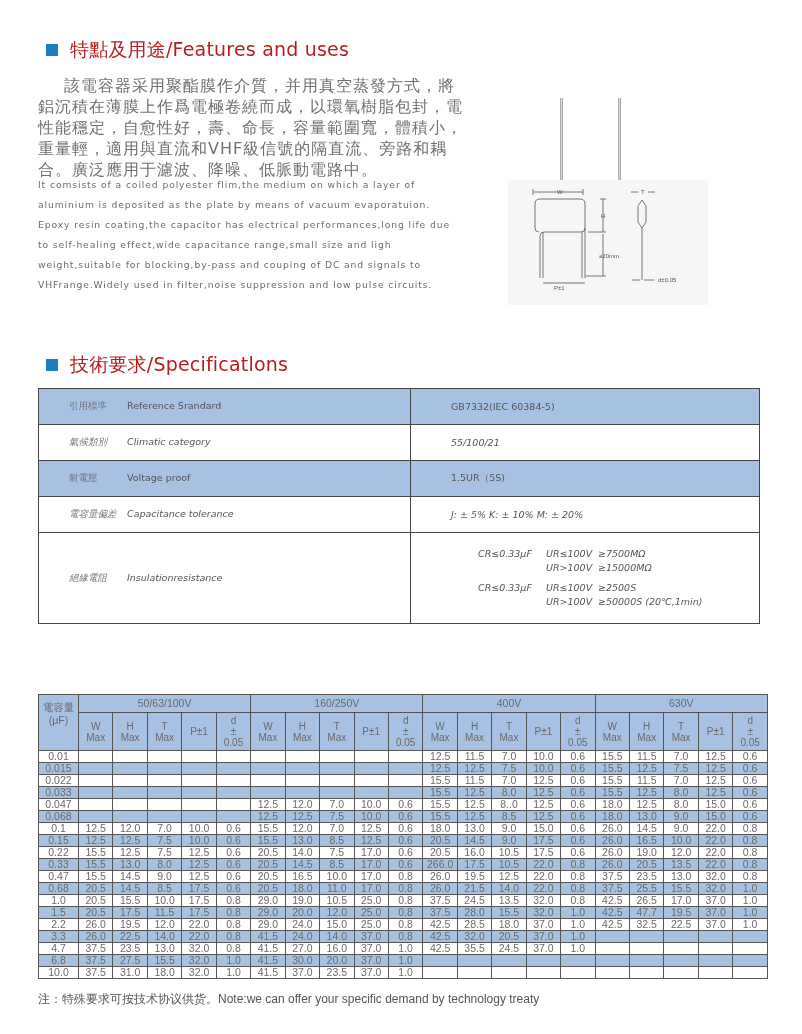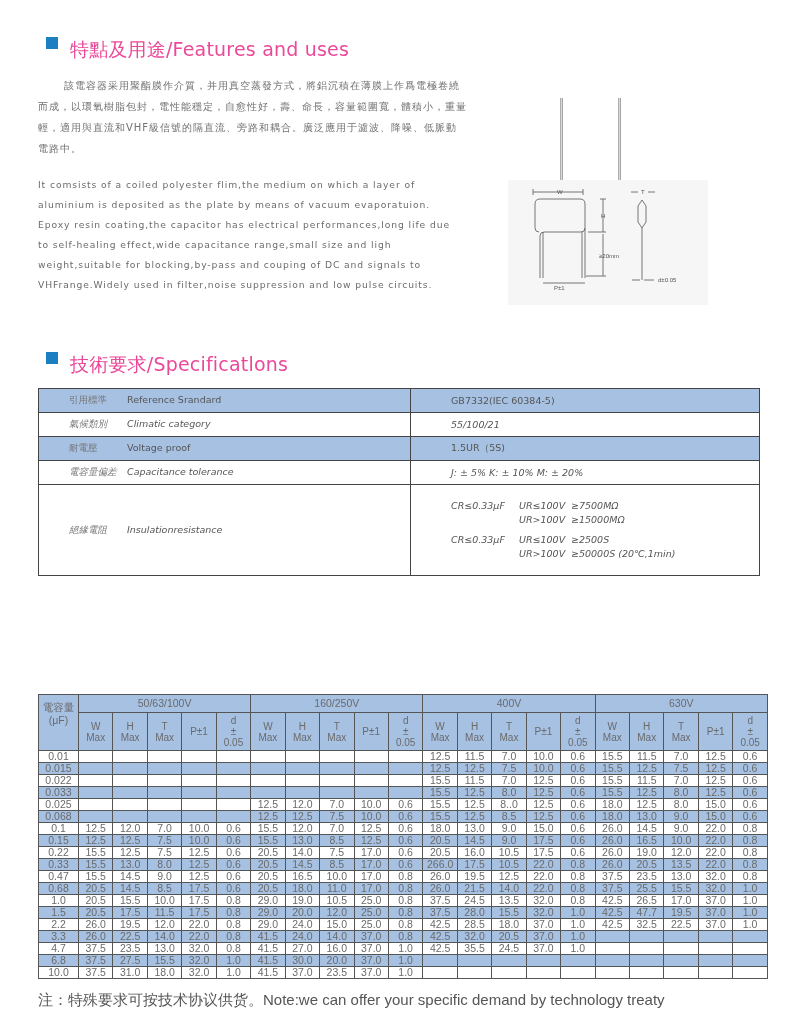--- a/index.html
+++ b/index.html
@@ -1,63 +1,63 @@
 <!DOCTYPE html>
 <html><head>
 <meta charset="utf-8">
 <style>
   * { box-sizing: border-box; margin: 0; padding: 0; }
   html, body { width: 802px; height: 1034px; background: #ffffff; overflow: hidden; }
   body { position: relative; font-family: "DejaVu Sans", "Liberation Sans", sans-serif; color: #666; }
 
-  .section-title { position: absolute; display: flex; color: #ec4899; font-size: 19px; letter-spacing: 0.2px; }
+  .section-title { position: absolute; display: flex; align-items: center; color: #b91c1c; font-size: 19px; letter-spacing: 0.2px; }
   .section-title .sq { width: 12px; height: 12px; background: #1c7fc2; margin-right: 12px; }
 
   #t1 { left: 46px; top: 37px; }
   #t2 { left: 46px; top: 352px; }
   #t3 { left: 46px; top: 656px; margin-top: 48px; }
 
-  .cn-para { position: absolute; left: 38px; top: 75px; width: 430px; font-size: 10px; line-height: 21px; color: #707070; letter-spacing: 1px; text-indent: 26px; }
+  .cn-para { position: absolute; left: 38px; top: 75px; width: 430px; font-size: 16px; line-height: 21px; color: #707070; letter-spacing: 1px; text-indent: 26px; }
   .en-para { position: absolute; left: 38px; top: 175px; width: 425px; font-size: 9.2px; line-height: 20px; color: #6c6c6c; letter-spacing: 0.9px; }
 
   
   .cap-photo { position: absolute; left: 538px; top: 24px; width: 100px; height: 140px; }
   .cap-body { position: absolute; left: 9px; top: 4px; width: 85px; height: 70px; background: linear-gradient(180deg,#e25a44 0%,#d9422d 40%,#c93622 100%); border-radius: 8px 8px 6px 6px; color: #f7d7c8; font-family: "Liberation Sans", sans-serif; text-align: center; }
   .cap-body span { display: block; font-size: 15px; line-height: 17px; }
   .cap-body .l1 { margin-top: 17px; }
   .cap-lead { position: absolute; top: 74px; width: 3px; height: 87px; background: linear-gradient(90deg,#9a9a9a,#d8d8d8,#8e8e8e); }
 
   .cap-diagram { position: absolute; left: 508px; top: 180px; width: 200px; height: 125px; background: #f6f6f6; }
 
   
   .spec-table { position: absolute; left: 38px; top: 388px; width: 722px; border-collapse: collapse; font-size: 9.5px; color: #555; }
-  .spec-table td { border: 1px solid #444; height: 24px; padding: 5px; }
+  .spec-table td { border: 1px solid #444; height: 24px; padding: 11px; }
   .spec-table tr.blue td { background: #a7c1e3; }
   .spec-table tr.white td { background: #fff; font-style: italic; }
   .spec-table td.left { width: 372px; padding-left: 30px; }
   .spec-table td.right { padding-left: 40px; }
   .spec-table .cnlbl { display: inline-block; min-width: 58px; color: #777; }
   .spec-table tr.tall td { height: 30px; }
   .spec-table tr.ins td { height: 91px; }
-  .ins-grid { display: grid; grid-template-columns: 68px 52px auto; row-gap: 0; line-height: 14px; }
+  .ins-grid { display: grid; grid-template-columns: 68px 52px auto; row-gap: 0; line-height: 14px; margin-left: 27px; }
   .ins-grid .gap { height: 6px; grid-column: 1 / 4; }
 
   
   .dim-table { position: absolute; left: 38px; top: 694px; width: 730px; border-collapse: collapse; font-family: "Liberation Sans", sans-serif; color: #6a6a6a; table-layout: fixed; }
   .dim-table td, .dim-table th { border: 1px solid #555; padding: 0; font-weight: normal; text-align: center; font-size: 10.5px; line-height: 11px; }
   .dim-table thead th { background: #a7c1e3; color: #6a6a6a; }
   .dim-table thead tr.vrow th { height: 18px; font-size: 10.5px; }
   .dim-table thead tr.hrow th { height: 38px; font-size: 10px; line-height: 11px; }
   .dim-table thead th.cap { vertical-align: top; padding-top: 6px; font-size: 10px; line-height: 13px; }
   .dim-table tbody td { height: 11.65px; font-size: 10.5px; }
   .dim-table tbody tr.b td { background: #a7c1e3; }
   .dim-table tbody tr.w td { background: #fff; }
   .dim-table col.c0 { width: 40px; }
 
-  .footnote { position: absolute; left: 38px; top: 991px; font-size: 15px; color: #555; font-family: "Liberation Sans", sans-serif; }
+  .footnote { position: absolute; left: 38px; top: 991px; font-size: 12px; color: #555; font-family: "Liberation Sans", sans-serif; }
 </style>
 </head>
 <body>
 
 <div class="section-title" id="t1">
   <span class="sq"></span>
   <span>特點及用途/Features and uses</span>
 </div>
 <p class="cn-para">該電容器采用聚酯膜作介質，并用真空蒸發方式，將鋁沉積在薄膜上作爲電極卷繞而成，以環氧樹脂包封，電性能穩定，自愈性好，壽、命長，容量範圍寬，體積小，重量輕，適用與直流和VHF級信號的隔直流、旁路和耦合。廣泛應用于濾波、降噪、低脈動電路中。</p>
 <p class="en-para">It  comsists of a coiled polyester flim,the medium on which a layer of aluminium is deposited as the plate by means of vacuum evaporatuion. Epoxy resin coating,the capacitor has electrical performances,long life due to self-healing effect,wide capacitance range,small size and ligh weight,suitable for blocking,by-pass and couping of DC and signals to VHFrange.Widely used in filter,noise suppression and low pulse circuits.</p>
@@ -363,21 +363,21 @@
         <td>8.0</td>
         <td>12.5</td>
         <td>0.6</td>
         <td>15.5</td>
         <td>12.5</td>
         <td>8.0</td>
         <td>12.5</td>
         <td>0.6</td>
       </tr>
       <tr class="w">
-        <td>0.025</td>
+        <td>0.047</td>
         <td></td>
         <td></td>
         <td></td>
         <td></td>
         <td></td>
         <td>12.5</td>
         <td>12.0</td>
         <td>7.0</td>
         <td>10.0</td>
         <td>0.6</td>

